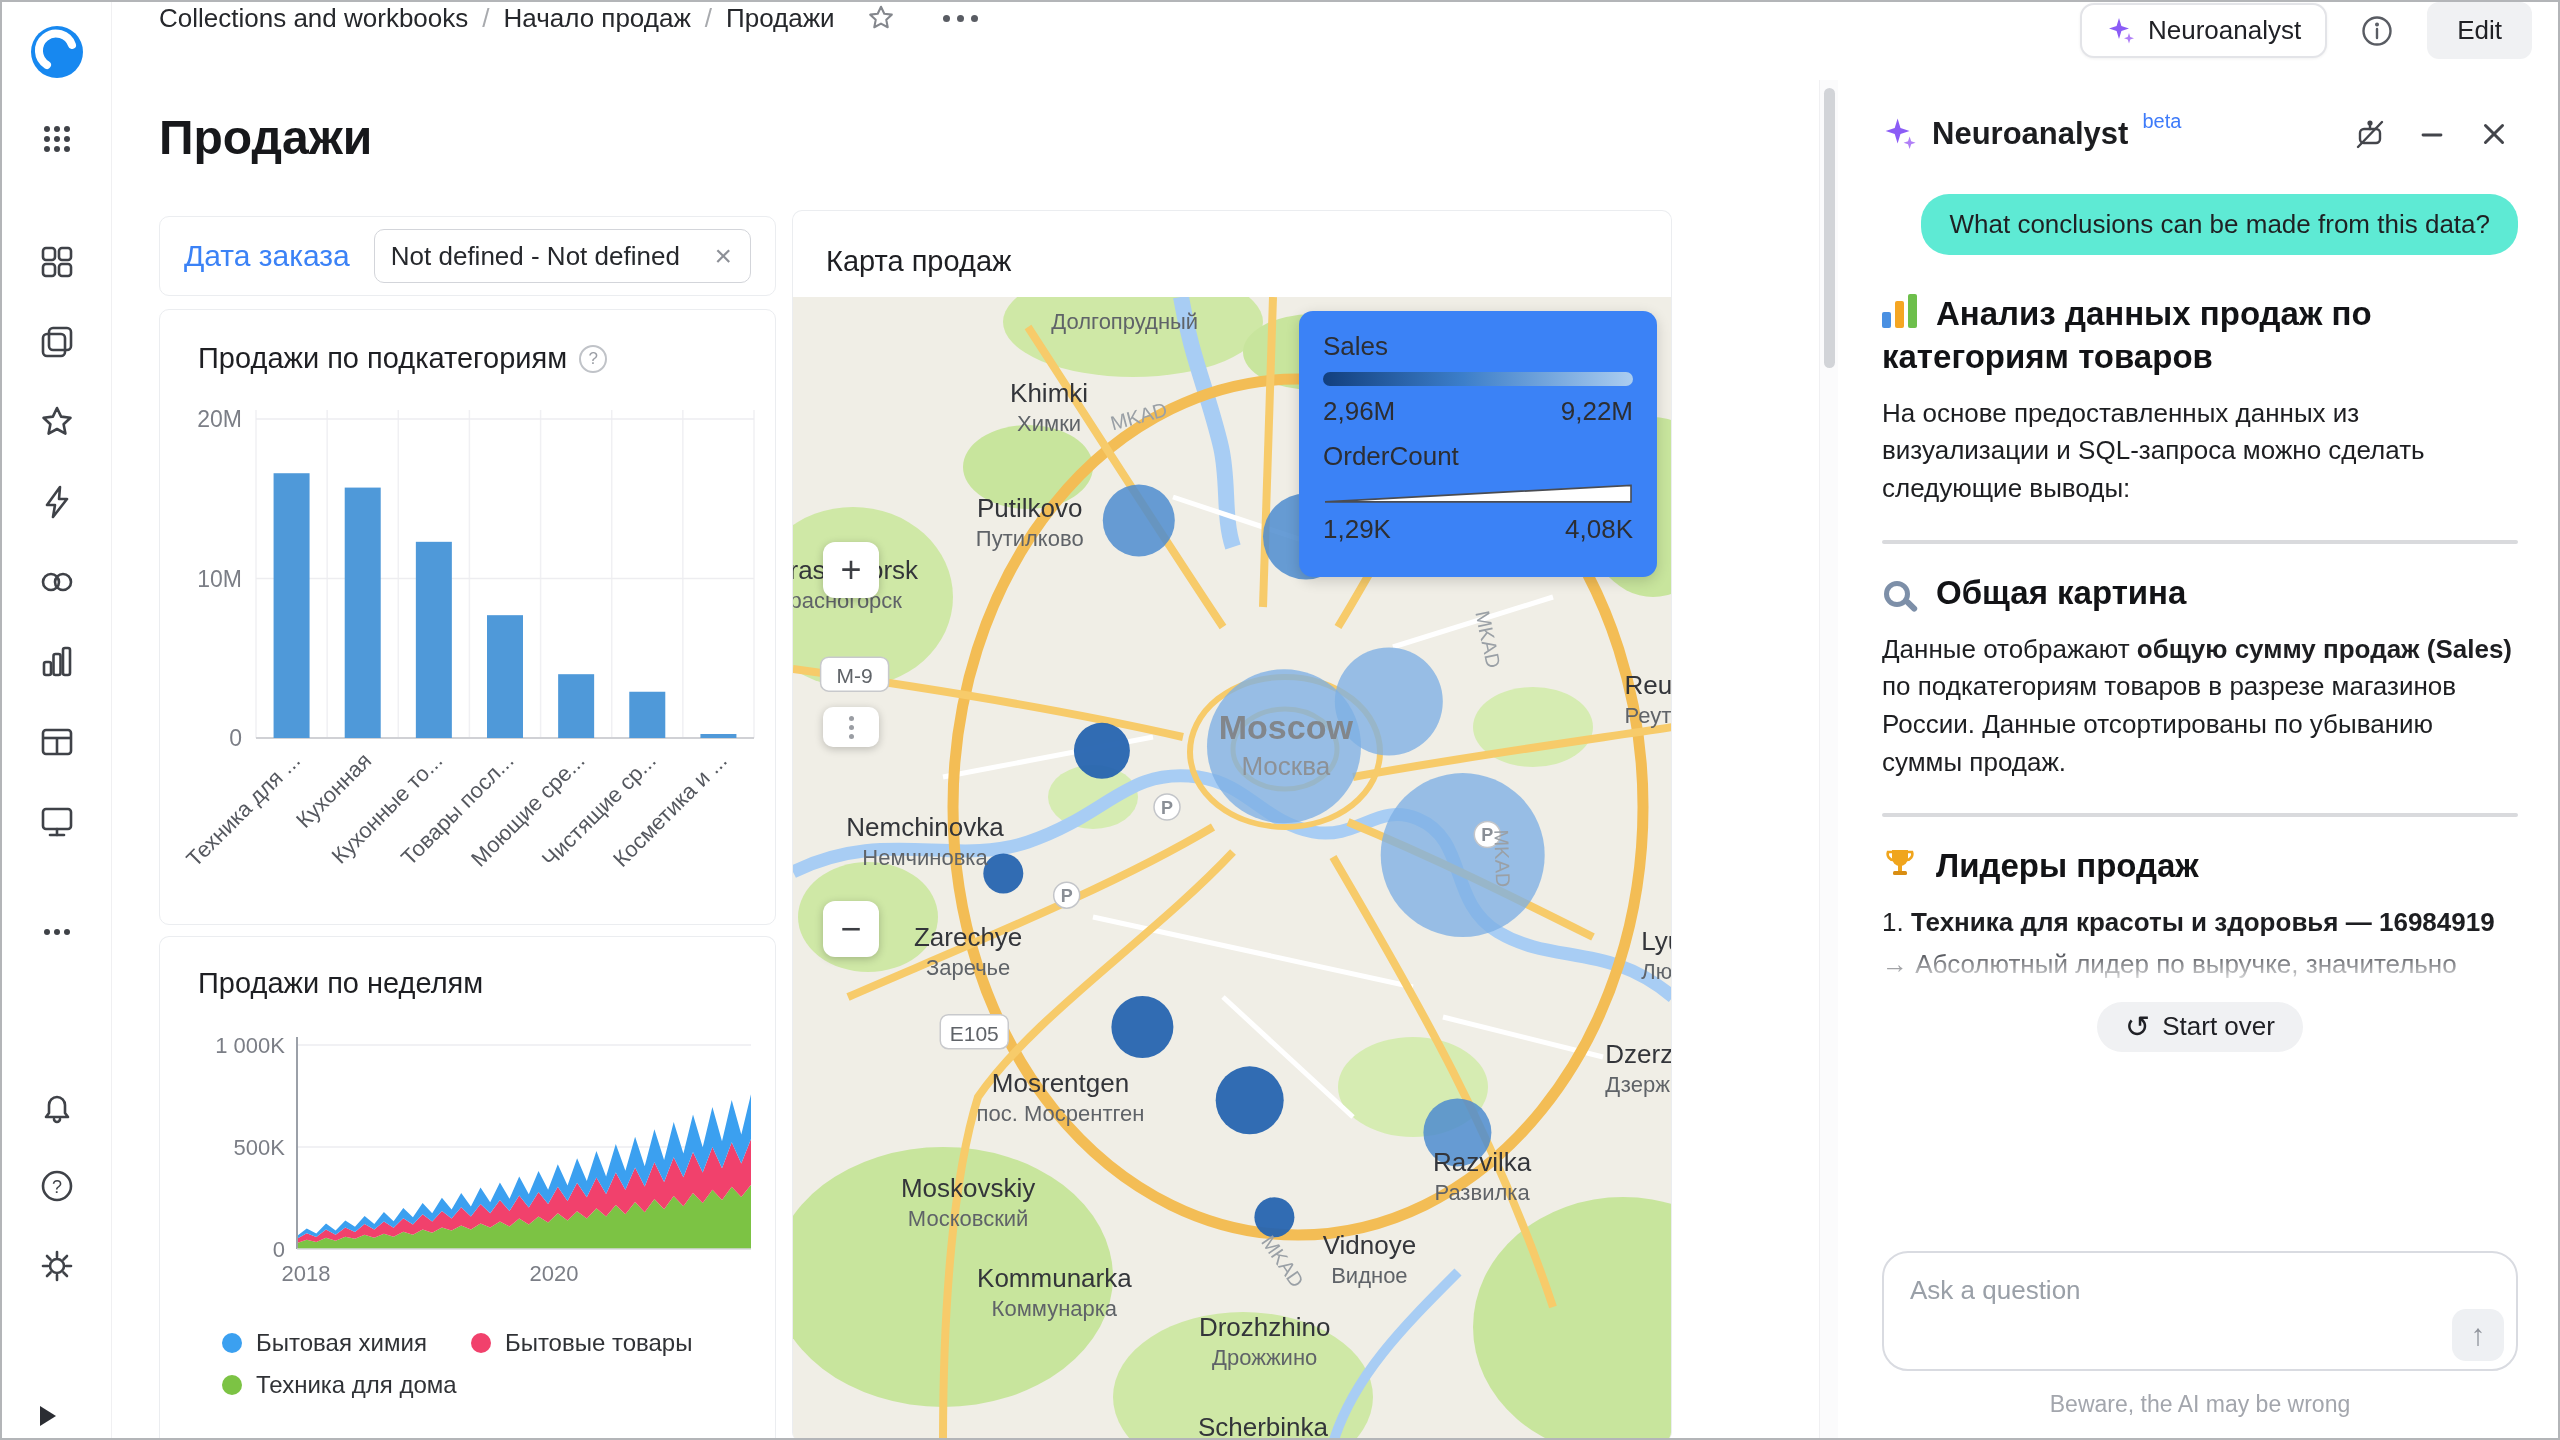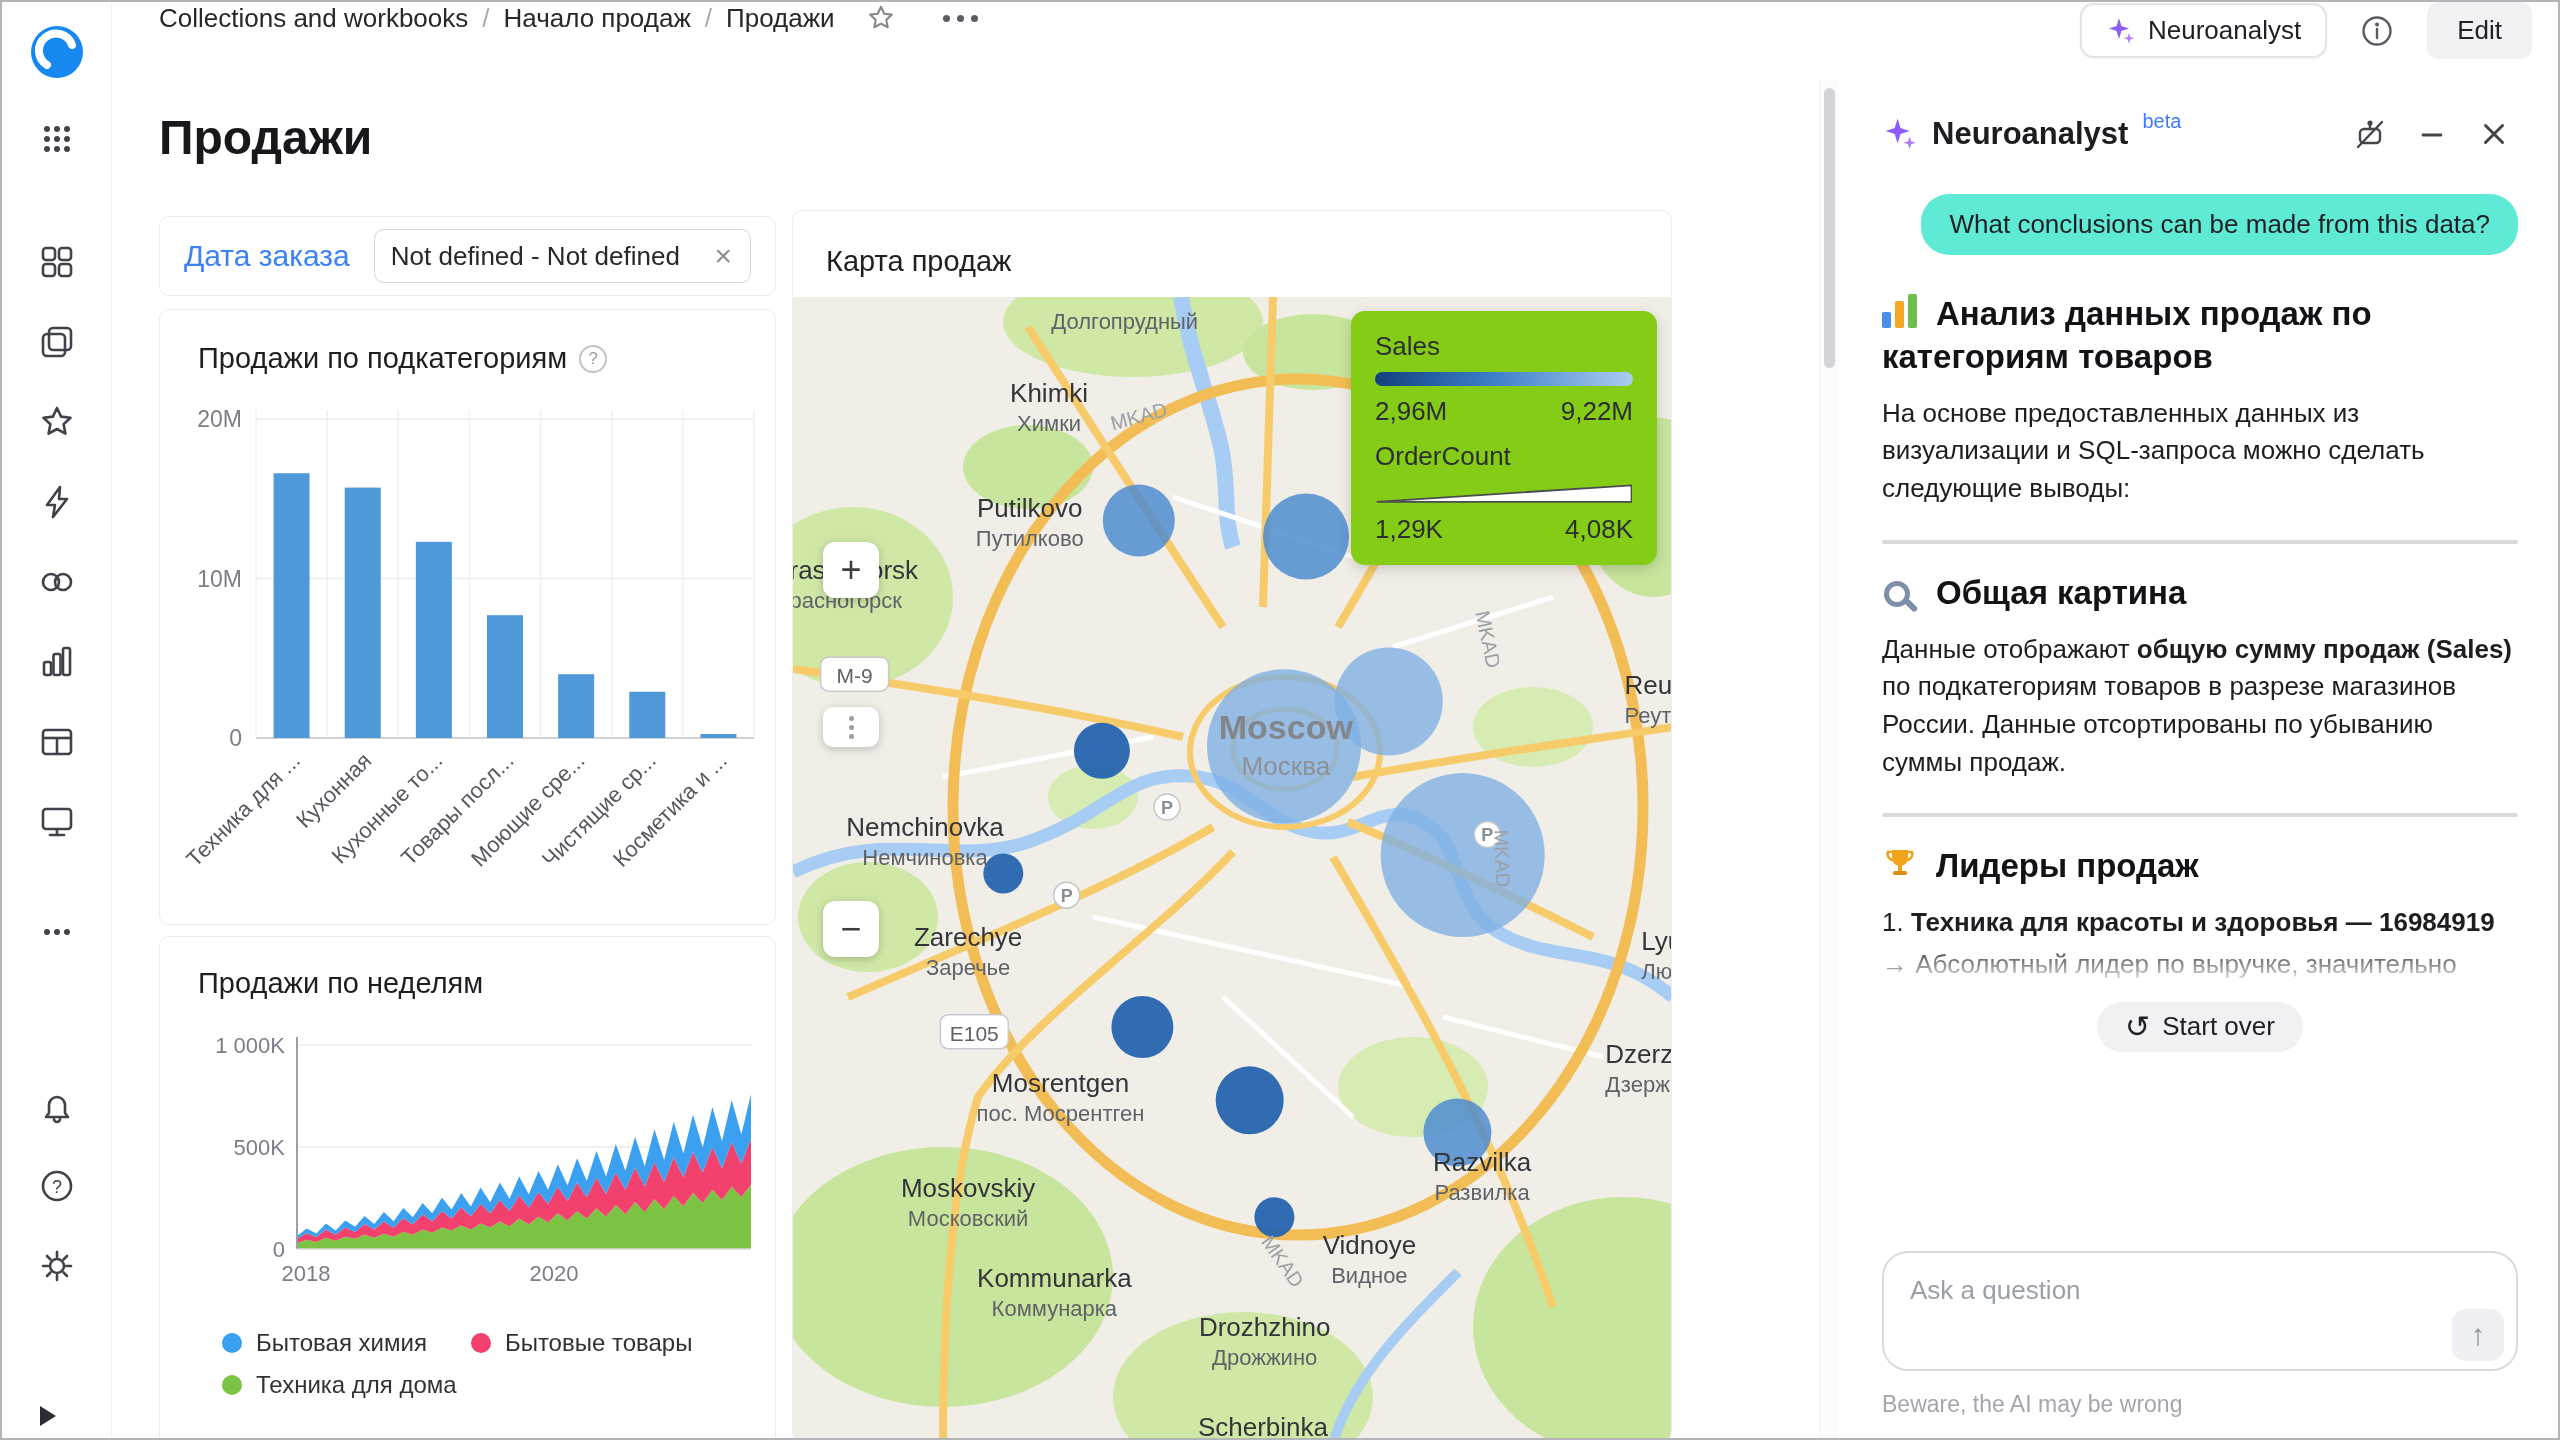--- a/index.html
+++ b/index.html
@@ -55,21 +55,21 @@
   .week-legend { position:absolute; left:62px; top:392px; display:flex; flex-direction:column; gap:14px; }
   .legend-row { display:flex; gap:44px;text-align:right; }
   .legend-item { display:flex; align-items:center; gap:14px; font-size:24px; color:#303236; cursor:pointer; }
   .legend-item .dot { width:20px; height:20px; border-radius:50%; flex:0 0 auto; }
 
   
   .map-card { left:790px; top:208px; width:880px; height:1232px; overflow:hidden; border-bottom:none; }
   .map-card .card-title { position:absolute; left:33px; top:34px; }
   .map-area { position:absolute; left:0; top:86px; width:880px; height:1146px; overflow:hidden; background:#f0eee6; }
   .map-area > svg { position:absolute; left:0; top:0; }
-  .map-legend { position:absolute; top:14px; right:16px; width:306px; background:#84cc16; border-radius:14px; box-shadow:0 4px 14px rgba(0,0,0,.16); padding:20px 24px 16px; z-index:5; }
+  .map-legend { position:absolute; top:14px; right:16px; width:358px; background:#3b82f6; border-radius:14px; box-shadow:0 4px 14px rgba(0,0,0,.16); padding:20px 24px 28px; z-index:5; }
   .ml-title { font-size:26px; color:#2c2e33; margin-bottom:10px; }
   .ml-gradient { height:14px; border-radius:7px; margin:4px 0 10px; }
   .ml-row { display:flex; justify-content:space-between; font-size:26px; color:#2c2e33; margin-bottom:14px; }
   .ml-wedge { display:block; width:100%; height:22px; margin:4px 0 10px; }
   .zoom-btn { position:absolute; left:30px; width:56px; height:56px; background:#fff; border:none; border-radius:12px; box-shadow:0 2px 8px rgba(0,0,0,.22); font-size:36px; color:#3c3e43; cursor:pointer; z-index:5; display:flex; align-items:center; justify-content:center; font-family:inherit; }
   .map-handle { position:absolute; left:30px; top:410px; width:56px; height:40px; background:#fff; border-radius:10px; box-shadow:0 2px 8px rgba(0,0,0,.22); z-index:5; display:flex; align-items:center; justify-content:center; gap:6px; cursor:grab; }
   .map-handle i { width:5px; height:5px; border-radius:50%; background:#9a9da3; box-shadow:0 9px 0 #9a9da3, 0 -9px 0 #9a9da3; }
 
   
   .v-scrollbar { position:absolute; left:1817px; top:78px; width:19px; bottom:0; background:#fbfbfc; border-left:1px solid #f0f0f2; z-index:20; }
@@ -95,21 +95,21 @@
   .list-sub { font-size:26px; color:#4a4c52; margin-top:4px; }
   .fade-wrap { position:relative; }
   .fade-wrap::after { content:""; position:absolute; left:0; right:0; bottom:-8px; height:40px; background:linear-gradient(180deg, rgba(255,255,255,0), #ffffff 85%); }
   .start-over { margin:18px auto 0; display:flex; align-items:center; gap:12px; background:#f0f1f3; border:none; border-radius:25px; height:50px; padding:0 28px; font-size:26px; font-family:inherit; color:#202126; cursor:pointer; z-index:2; }
   .start-over .ri { font-size:30px; line-height:1; }
   .np-spacer { flex:1; }
   .np-input { position:relative; margin-top:14px; }
   .np-input textarea { width:100%; height:120px; border:2px solid #d9dbe1; border-radius:26px; padding:22px 80px 22px 26px; font-size:26px; font-family:inherit; color:#1d1e21; resize:none; outline:none; }
   .np-input textarea::placeholder { color:#9aa0a8; }
   .send-btn { position:absolute; right:14px; bottom:14px; width:52px; height:52px; background:#eef0f3; border:none; border-radius:14px; font-size:30px; color:#90949c; cursor:pointer; display:flex; align-items:center; justify-content:center; }
-  .np-disclaimer { text-align:left; font-size:23px; color:#a3a6ad; margin-top:16px; }
+  .np-disclaimer { text-align:center; font-size:23px; color:#a3a6ad; margin-top:16px; }
 </style>
 </head>
 <body>
 
 <nav class="sidebar">
   <div class="sb-item" style="top:18px;">
     <svg width="56" height="56" viewBox="0 0 56 56">
       <circle cx="28" cy="28" r="26" fill="#1788f0"></circle>
       <path d="M18,41 A17,17 0 1 1 43,21" stroke="#fff" stroke-width="8" fill="none" stroke-linecap="round"></path>
     </svg>

